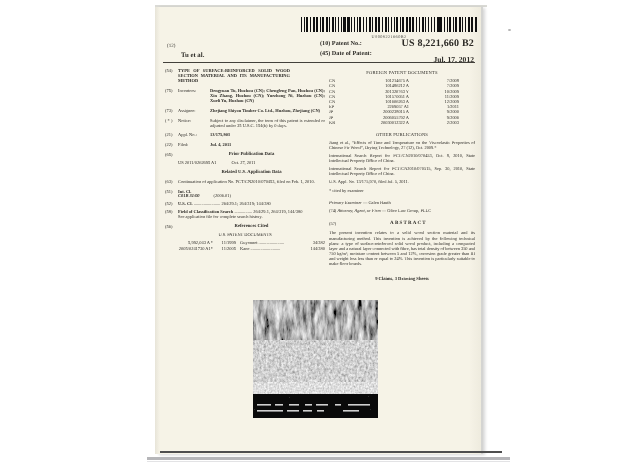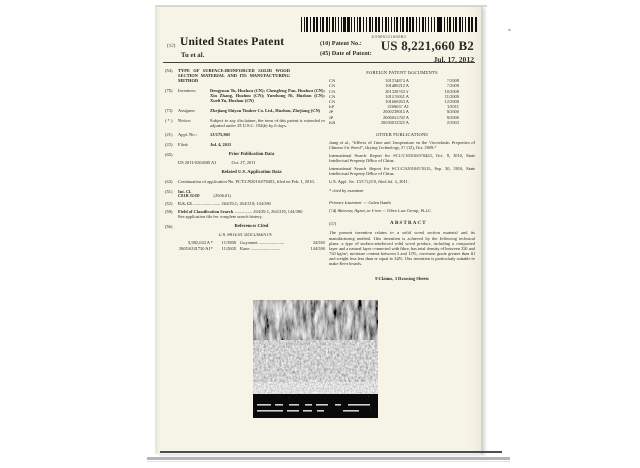--- a/index.html
+++ b/index.html
@@ -30,21 +30,21 @@
       repeating-linear-gradient(90deg,#101010 0 1.2px,transparent 1.2px 3.1px),
       repeating-linear-gradient(90deg,#101010 0 .8px,transparent .8px 5.3px);
   }
   .barcode-label{left:146px;top:27px;width:176px;text-align:center;font-size:4.2px;letter-spacing:.45px;color:#4a4a46;}
 
   
   .h-kind{left:12px;top:37px;font-size:5px;color:#3a3833;}
   .h-title{left:25px;top:29px;font-size:11.5px;font-weight:bold;letter-spacing:.2px;color:#232019;}
   .h-auth{left:26px;top:45px;font-size:6.8px;font-weight:bold;}
   .h-pn-label{left:165px;top:33px;font-size:6.2px;font-weight:bold;}
-  .h-pn-value{right:7px;top:30.5px;font-size:13px;font-weight:bold;letter-spacing:.2px;}
+  .h-pn-value{right:7px;top:30.5px;font-size:10px;font-weight:bold;letter-spacing:.2px;}
   .h-dt-label{left:165px;top:43px;font-size:6.2px;font-weight:bold;}
   .h-dt-value{right:7px;top:41.5px;font-size:7.6px;font-weight:bold;margin-top:6px;}
   .h-rule{left:8px;top:55px;width:312px;height:1px;background:#43413b;}
 
   
   .col-l{left:10px;top:61px;width:160px;font-size:4.45px;line-height:1.17;text-align:justify;}
   .col-r{left:174px;top:63px;width:146px;font-size:4.4px;line-height:1.16;}
   .fr{display:flex;margin-bottom:4.4px;}
   .fn{width:13px;flex:none;}
   .fl{width:32px;flex:none;font-weight:bold;}
@@ -90,21 +90,20 @@
 <body>
 
 <div class="abs page-top-edge"></div>
 
 <div class="page">
 
   <div class="abs barcode"></div>
   <div class="abs barcode-label">US008221660B2</div>
 
   <div class="abs h-kind">(12)</div>
-  <div class="abs h-title">United States Patent</div>
   <div class="abs h-auth">Tu et al.</div>
   <div class="abs h-pn-label">(10) Patent No.:</div>
   <div class="abs h-pn-value">US 8,221,660 B2</div>
   <div class="abs h-dt-label">(45) Date of Patent:</div>
   <div class="abs h-dt-value">Jul. 17, 2012</div>
   <div class="abs h-rule"></div>
 
   <div class="abs col-l">
     <div class="fr">
       <span class="fn">(54)</span>

